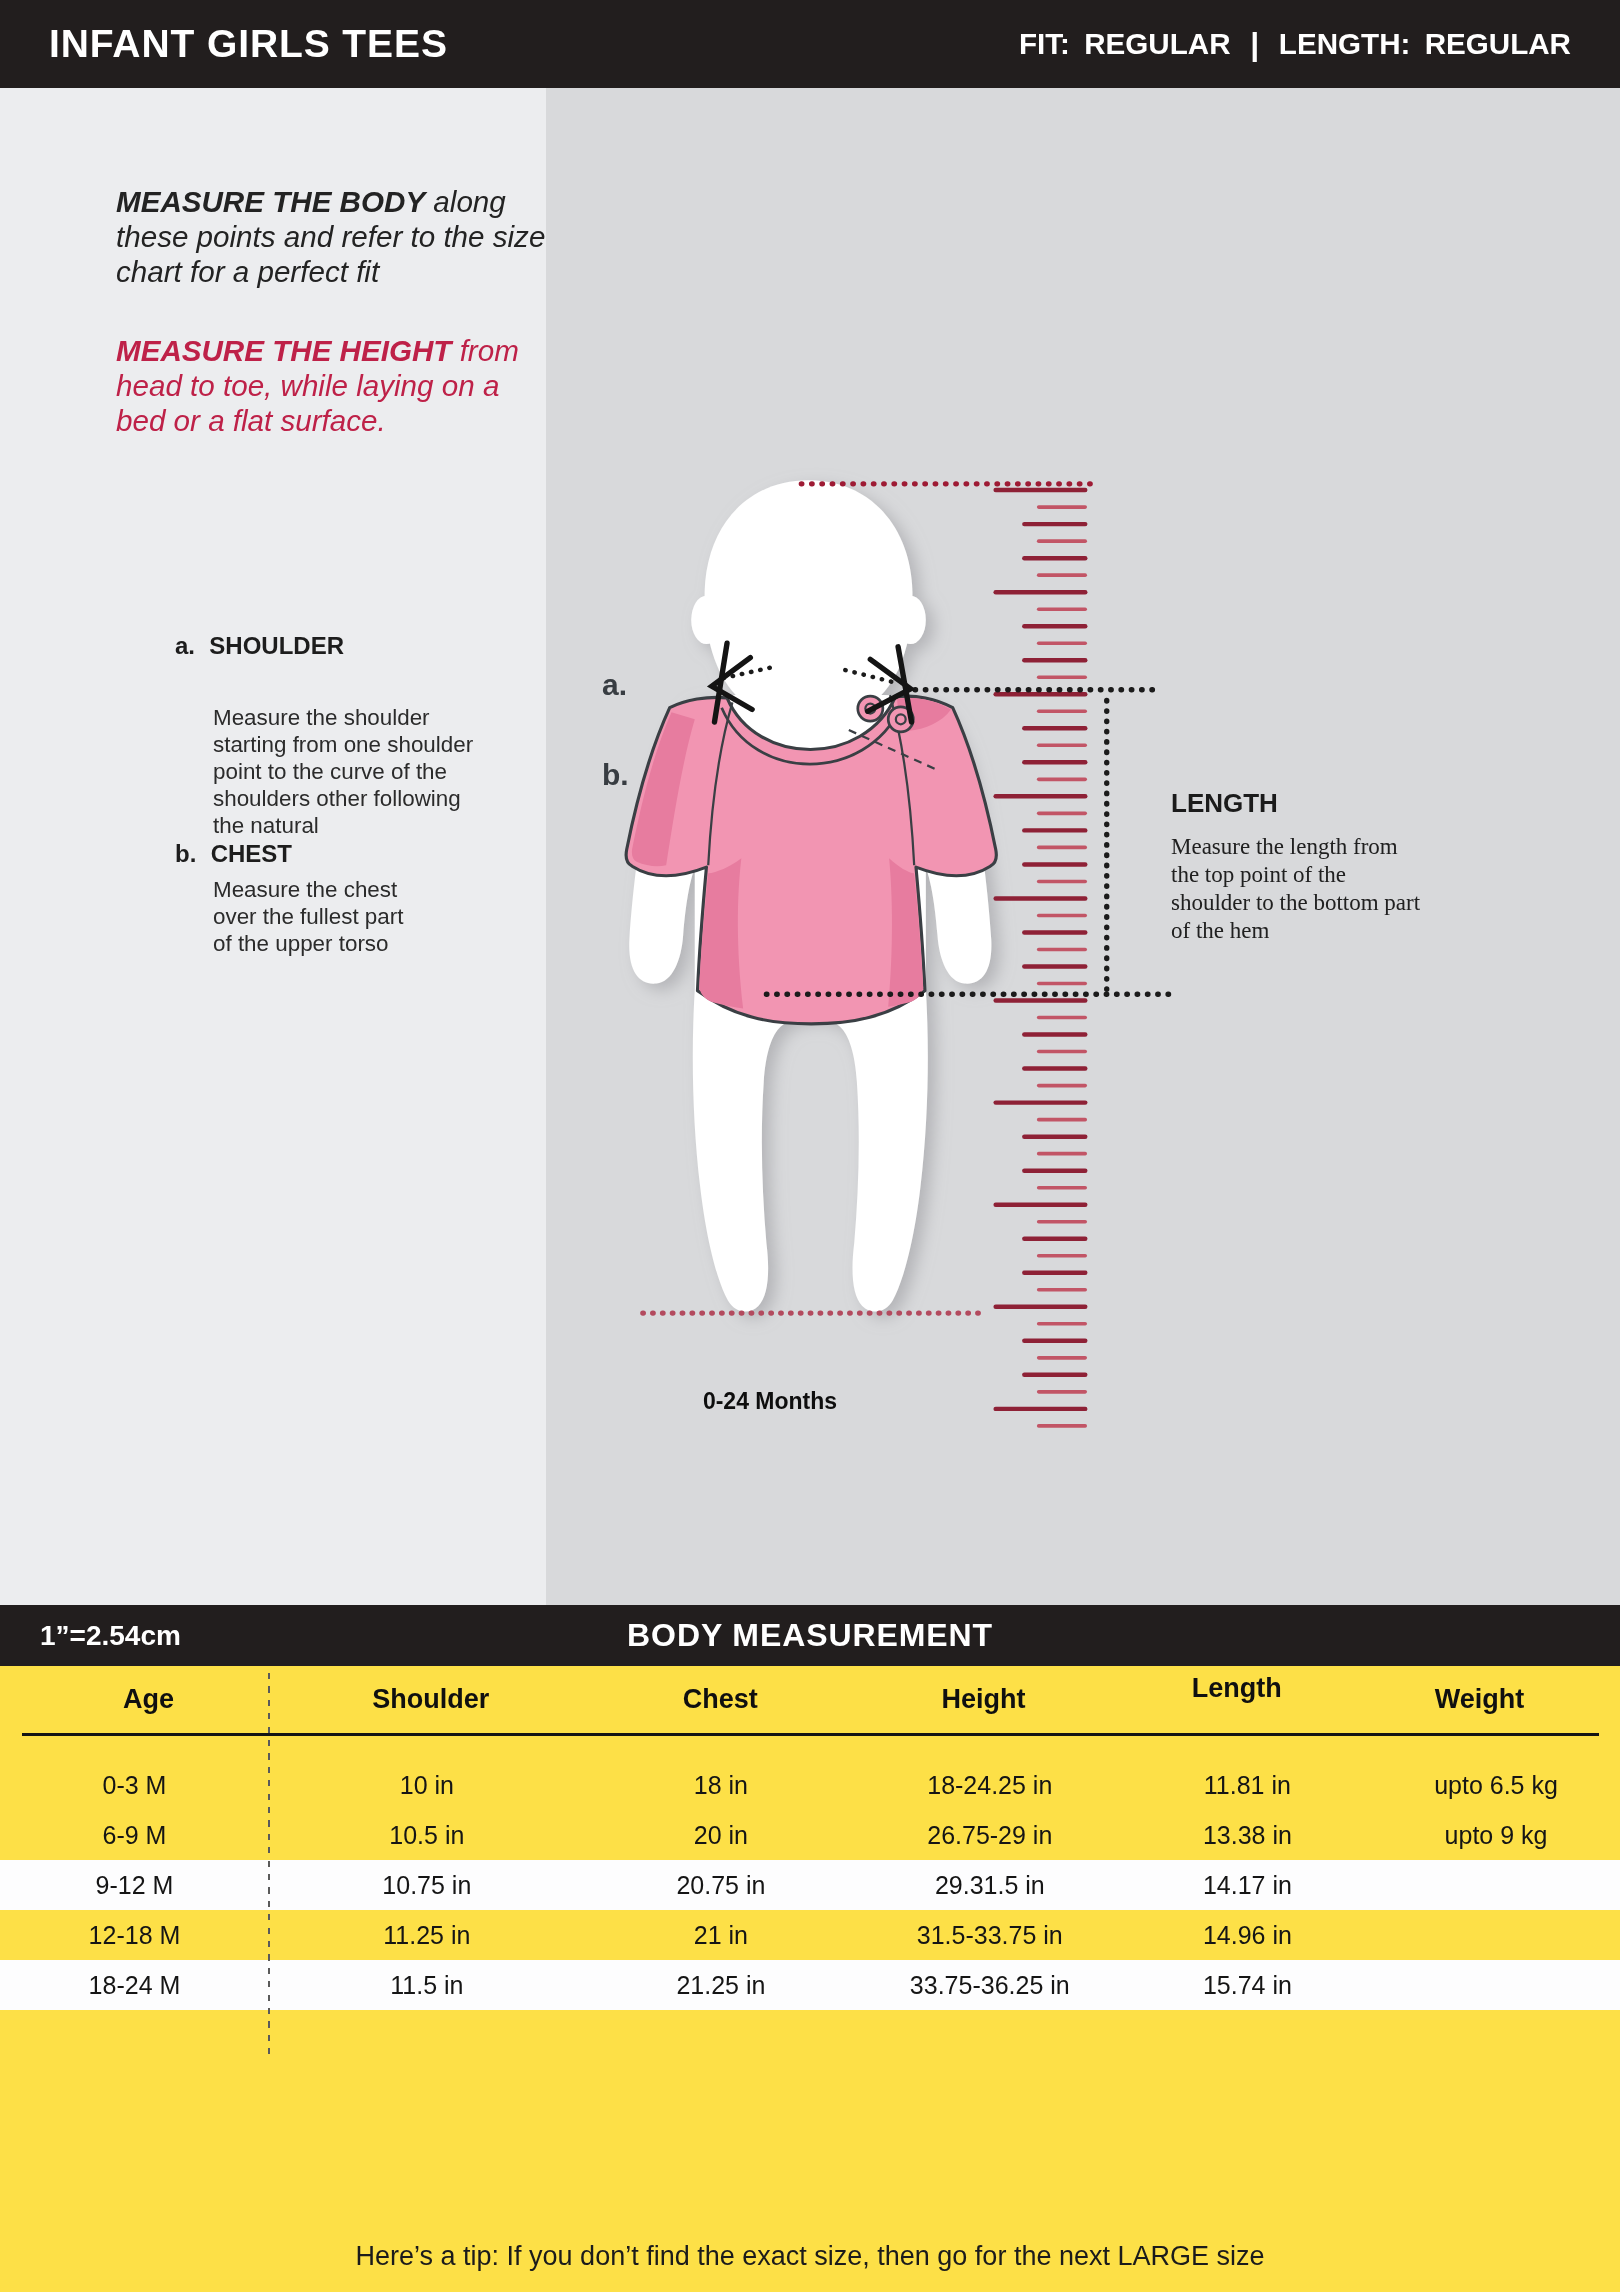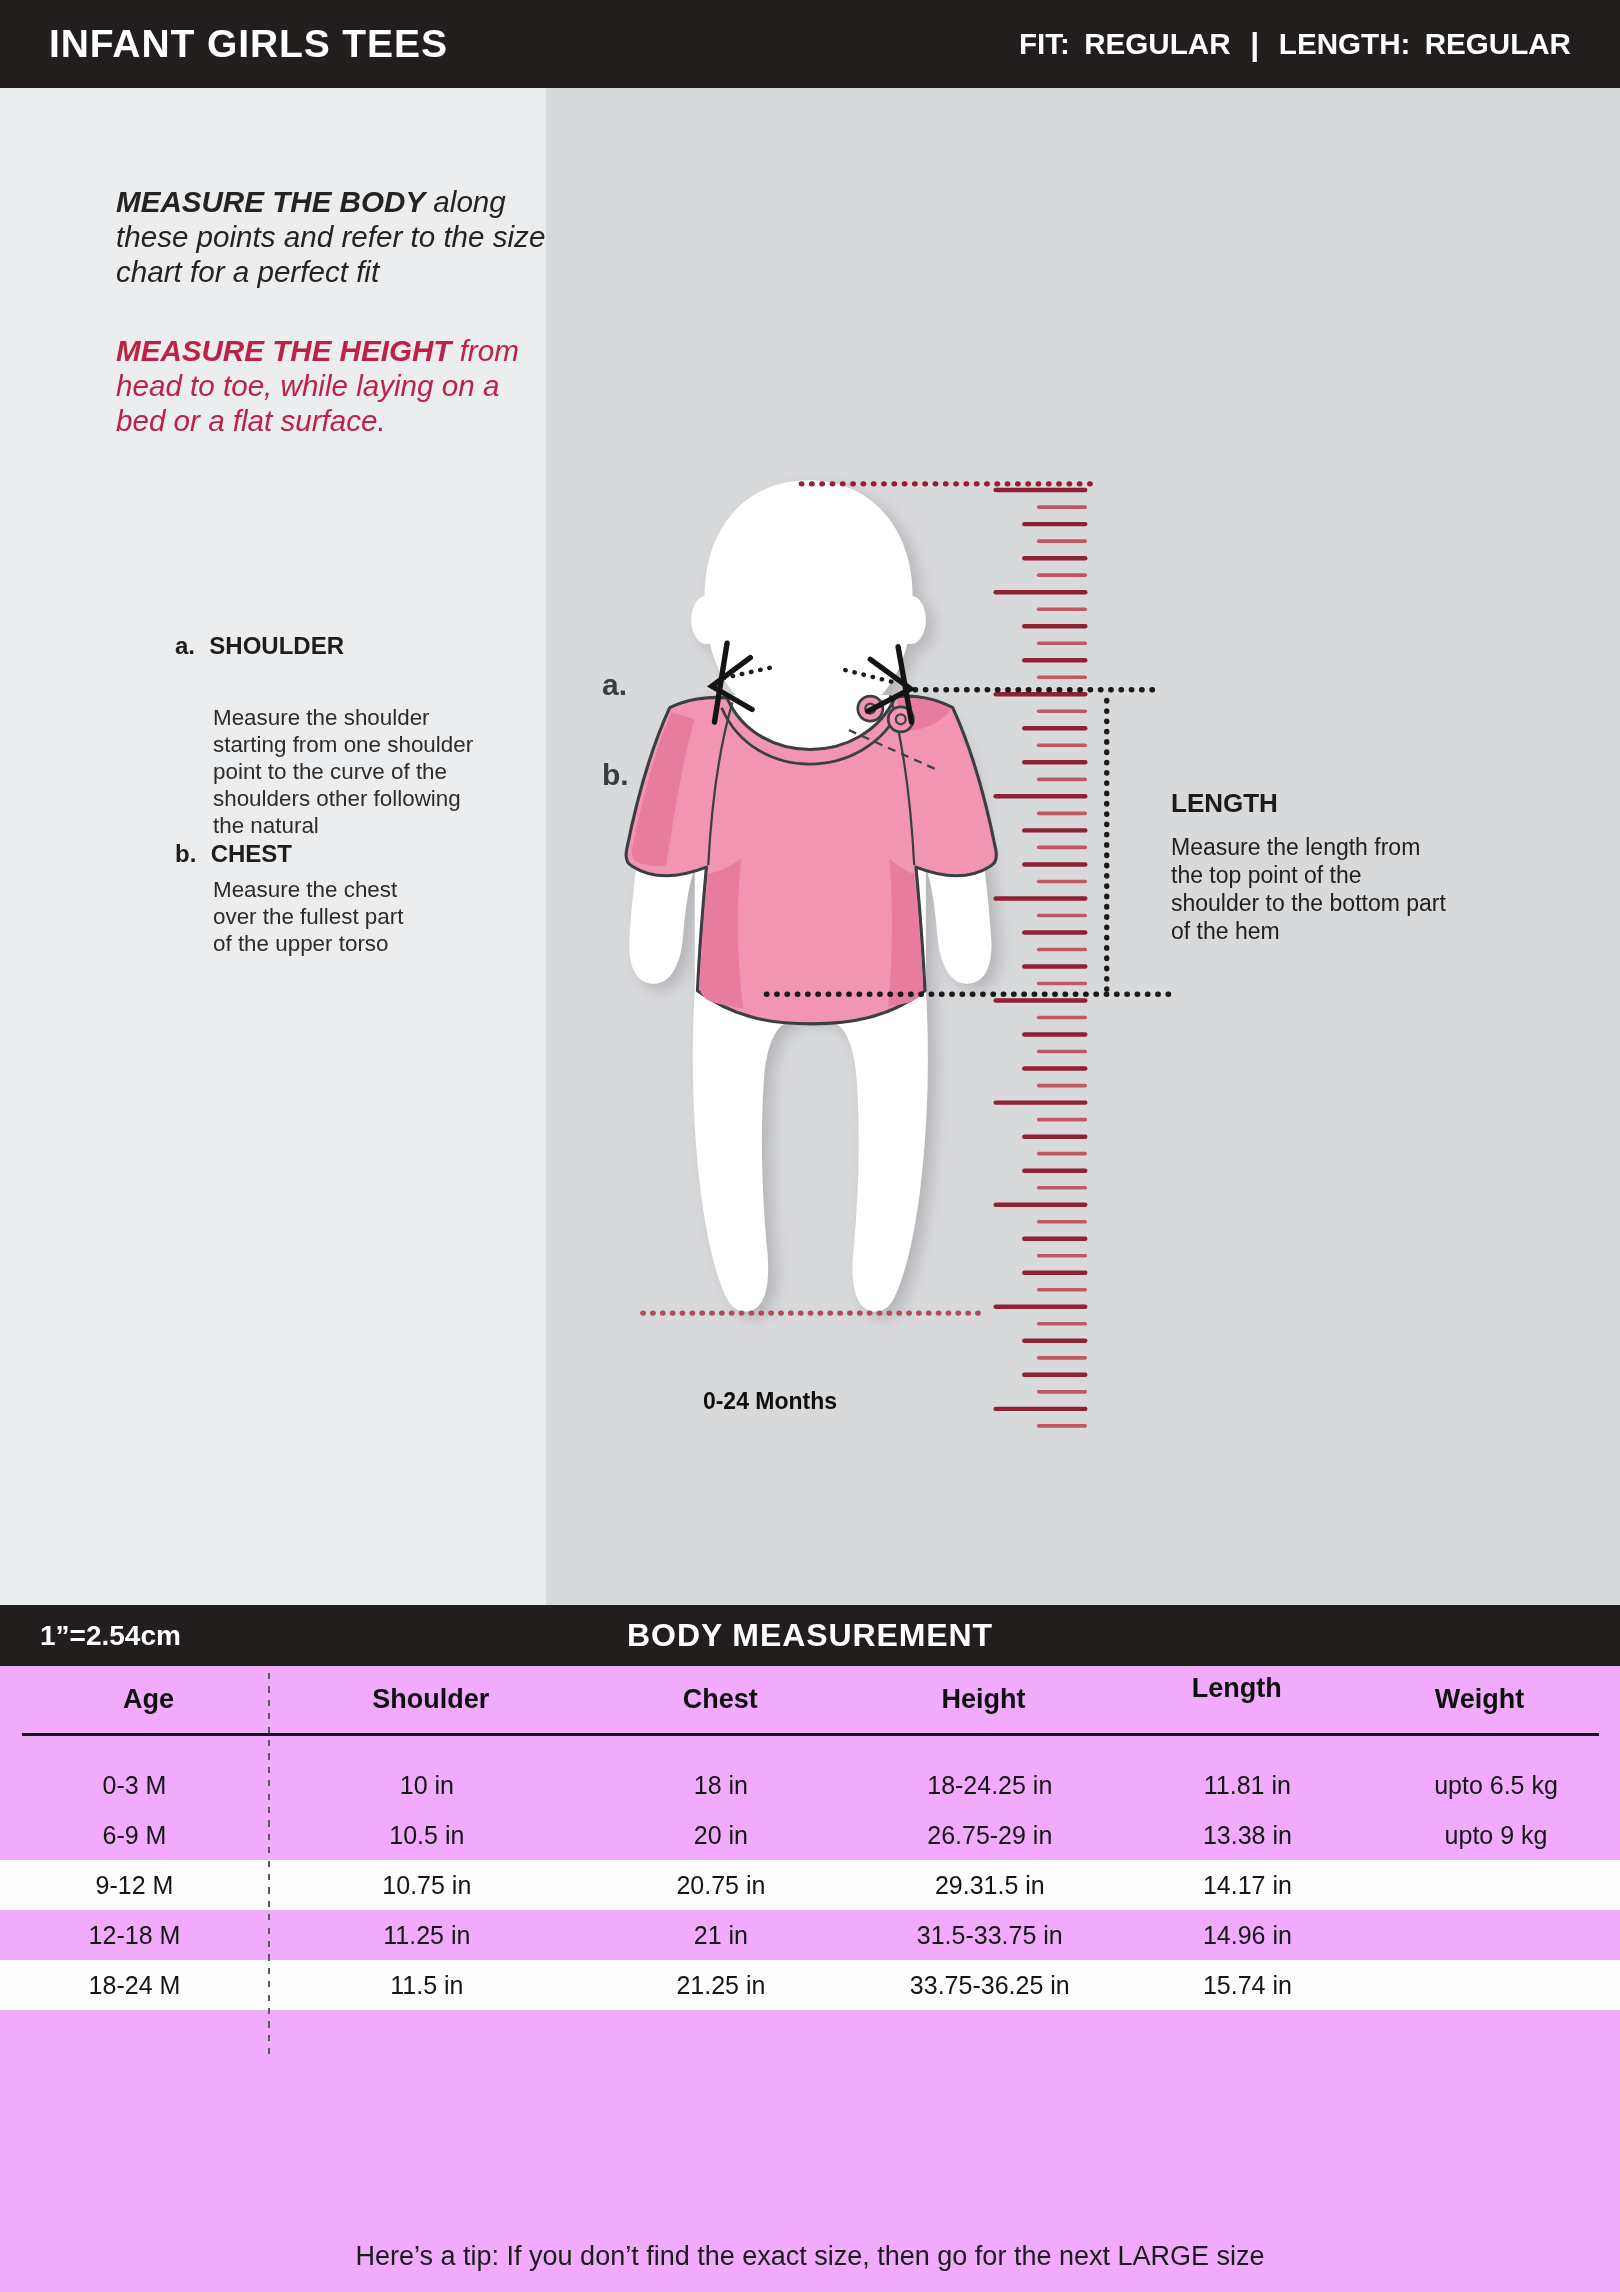--- a/index.html
+++ b/index.html
@@ -1,16 +1,16 @@
 <!DOCTYPE html>
 <html style="font-size:14.3px"><head>
 <meta charset="utf-8">
 <style>
   html,body{margin:0;padding:0;background:#ECEDEF;}
-  .page{position:relative;width:1620px;height:2293px;background:#f0abfc;
+  .page{position:relative;width:1620px;height:2293px;background:#fde047;
         font-family:"Liberation Sans",sans-serif;overflow:hidden;}
 
   
   .topbar{position:absolute;left:0;top:0;width:1620px;height:88px;background:#221E1E;
           color:#fff;display:flex;align-items:center;justify-content:space-between;
           padding:0 49px;box-sizing:border-box;}
   .topbar-title{font-size:39px;font-weight:bold;letter-spacing:0.9px;}
   .fit-info{display:flex;align-items:center;gap:14.3px;font-size:29.6px;font-weight:bold;}
   .fit-info .sep{font-size:32px;margin:0 5.4px;}
 
@@ -31,21 +31,21 @@
   .pt-b-head{left:175px;top:840px;}
   .pt-b-body{top:876px;}
 
   
   .diagram-svg{position:absolute;left:546px;top:88px;}
   .diag-label{position:absolute;font-size:30px;font-weight:bold;color:#383d42;}
   .label-a{left:602px;top:668px;}
   .label-b{left:602px;top:758px;}
   .len-title{position:absolute;left:1171px;top:788px;font-size:26px;font-weight:bold;color:#1b1b1b;}
   .len-body{position:absolute;left:1171px;top:833px;width:322px;font-size:23px;line-height:28px;
-            color:#202020;white-space:pre-line;}
+            color:#202020;white-space:pre-line;font-family:Liberation Serif, serif;}
   .caption-months{position:absolute;left:573px;top:1388px;width:394px;text-align:center;
                   font-size:23px;font-weight:bold;color:#0e0e0e;}
 
   
   .tablebar{position:absolute;left:0;top:1605px;width:1620px;height:61px;background:#221E1E;color:#fff;}
   .unit-note{position:absolute;left:40px;top:0;height:61px;display:flex;align-items:center;
              font-size:28px;font-weight:bold;}
   .tbl-title{position:absolute;left:0;top:0;width:100%;text-align:center;line-height:61px;
              font-size:32px;font-weight:bold;letter-spacing:0.9px;}
   .thead{position:absolute;left:22.4px;top:1666px;width:1577px;height:70px;display:grid;

